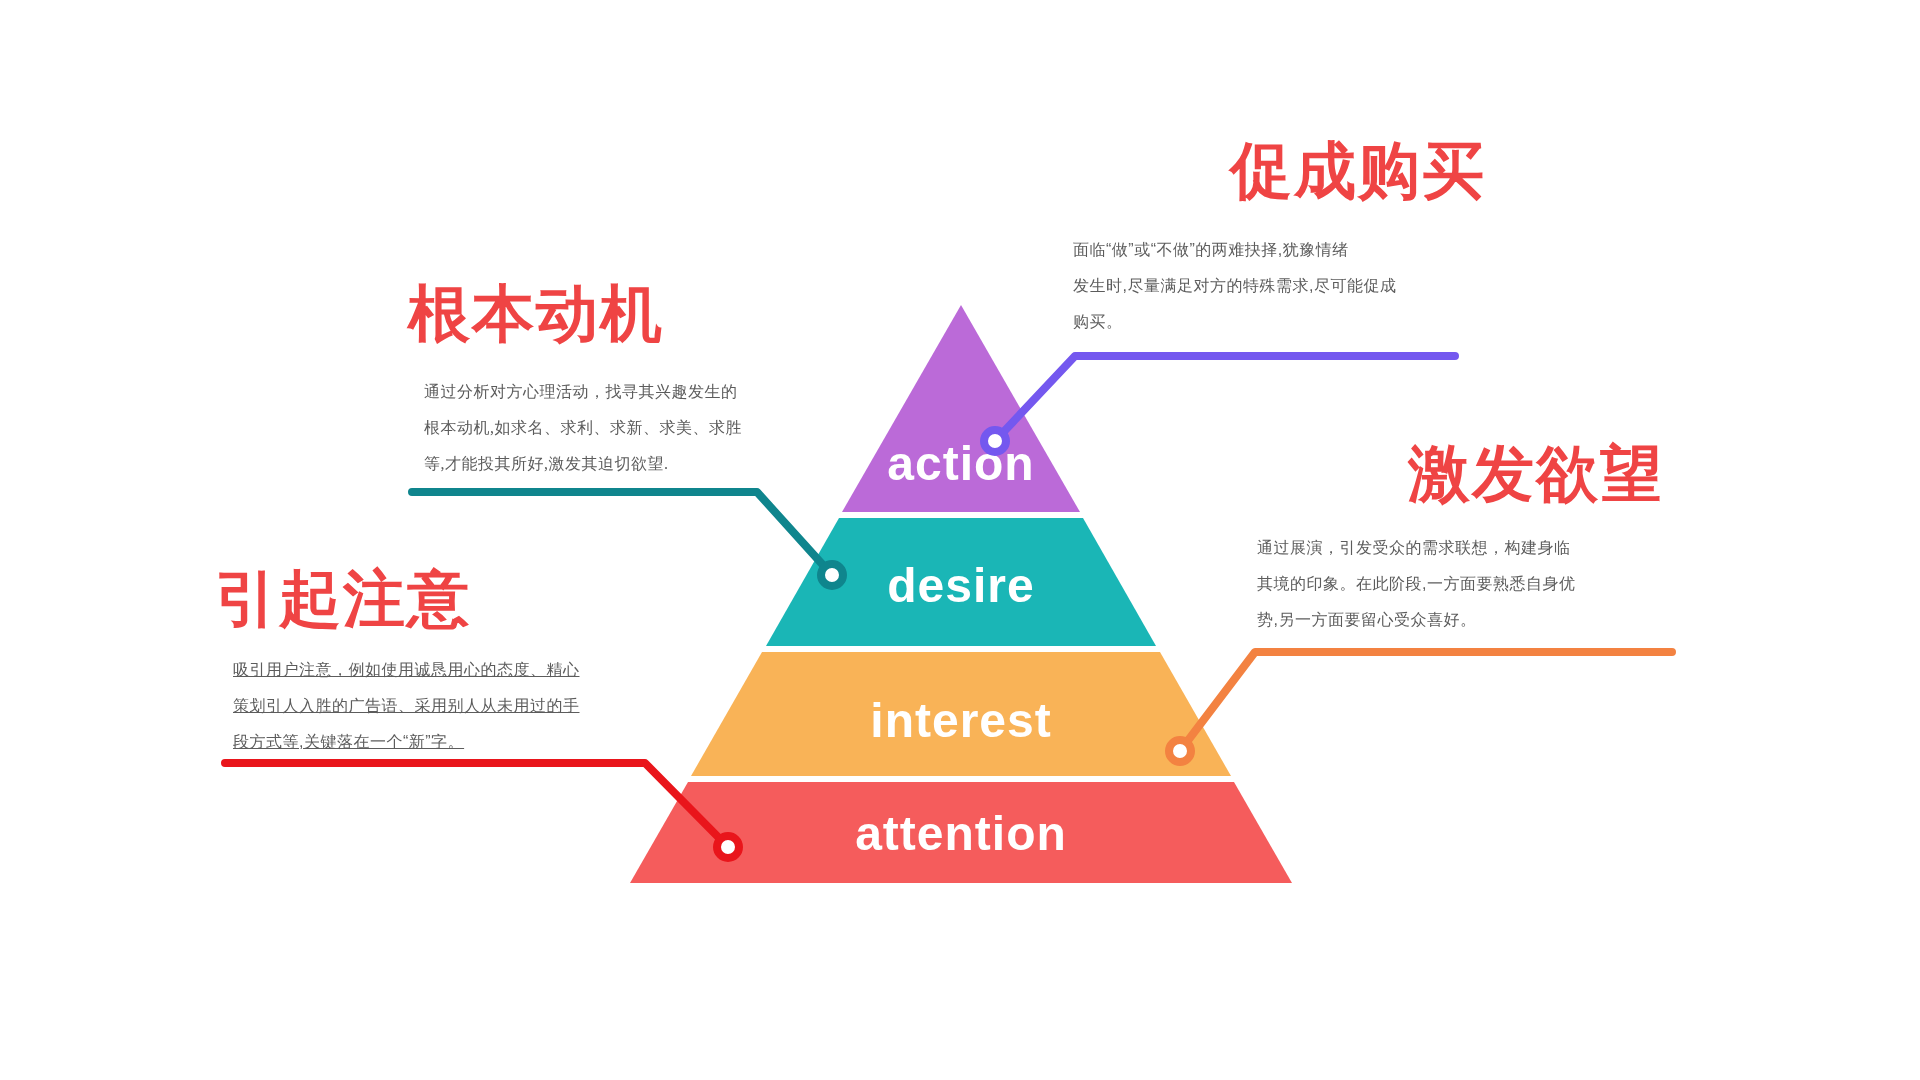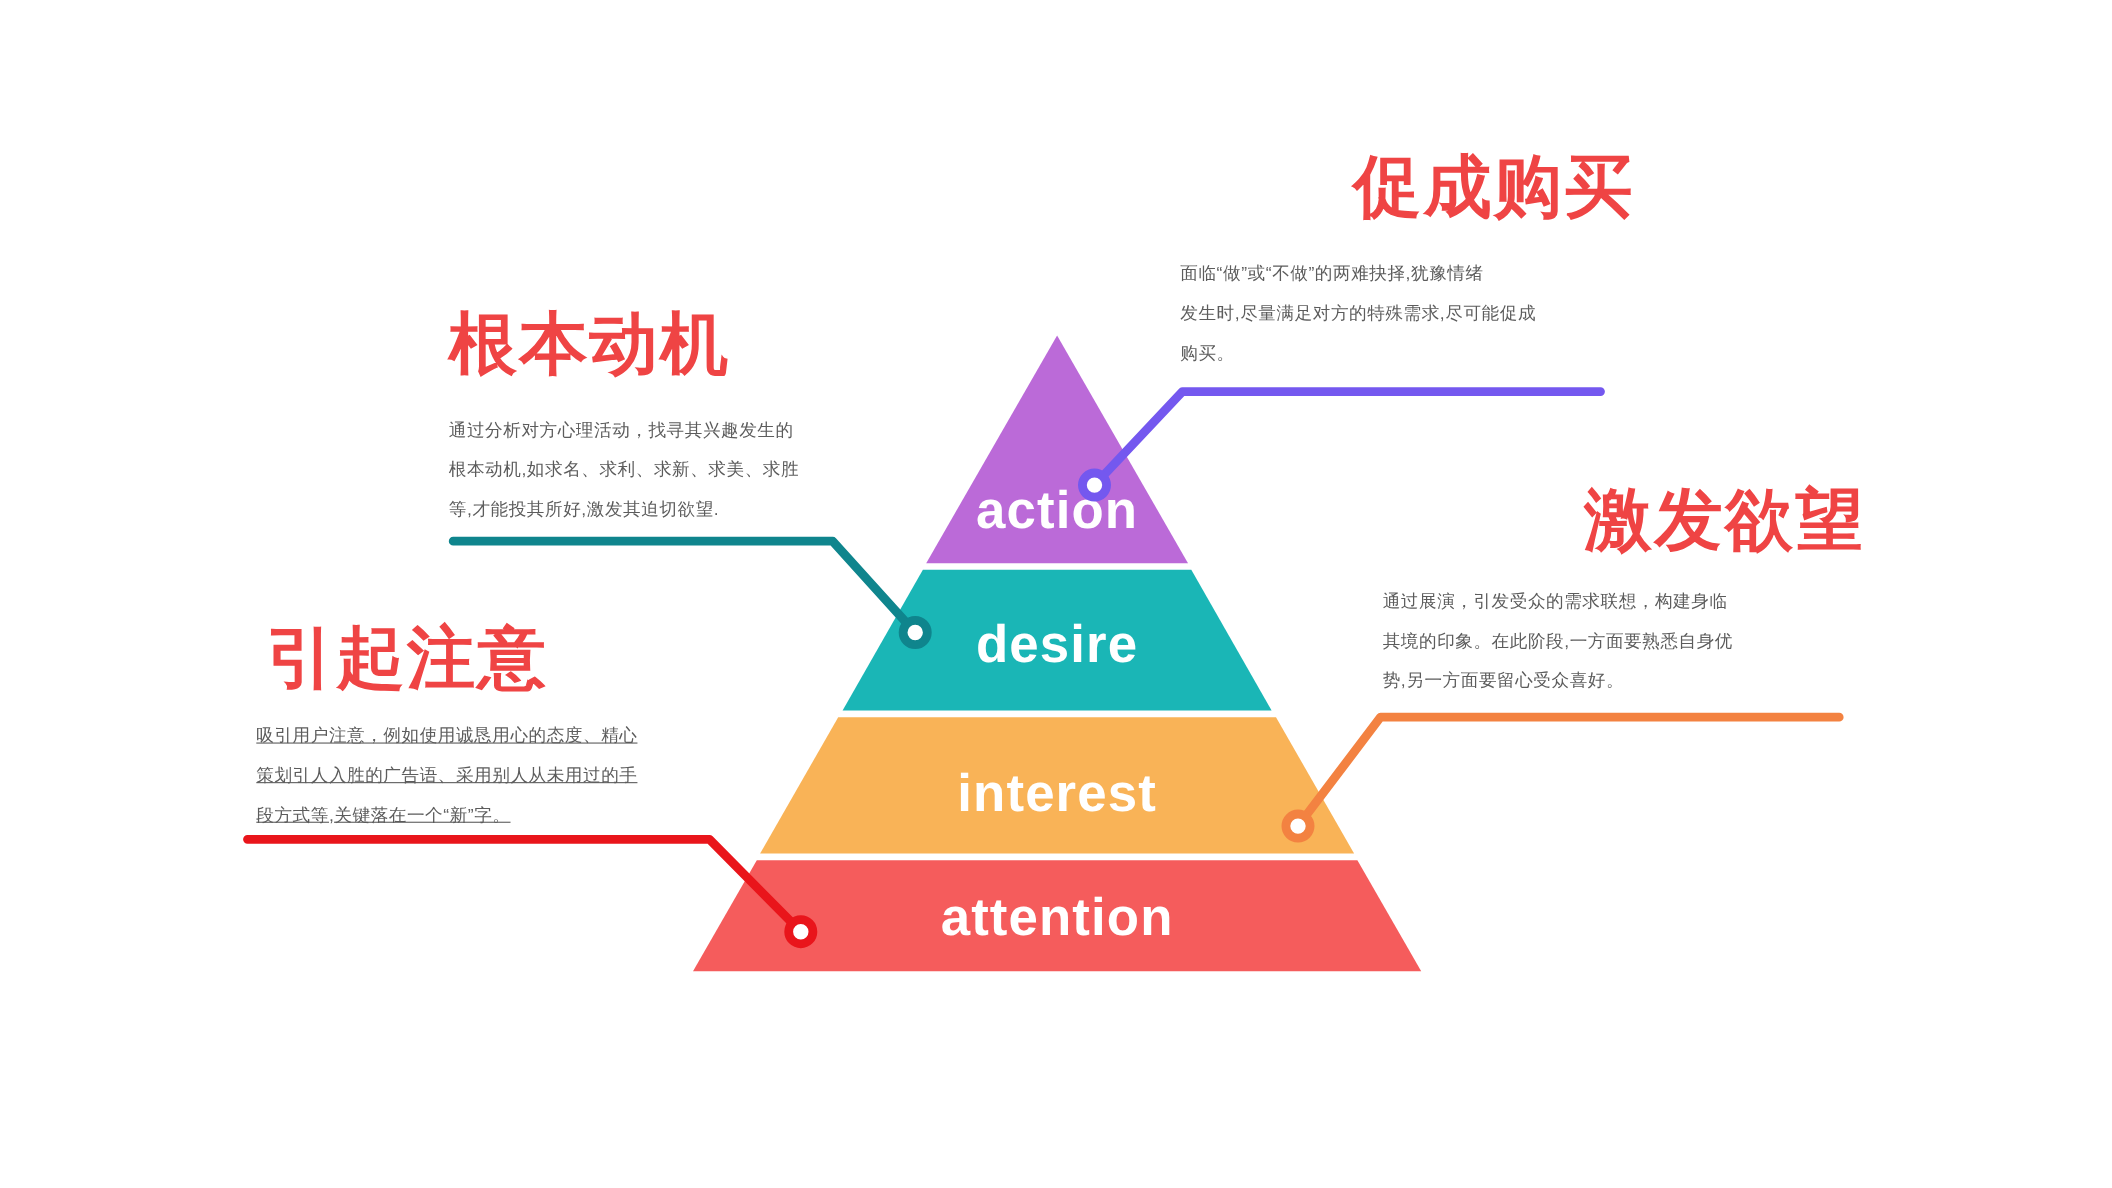--- a/index.html
+++ b/index.html
@@ -48,27 +48,27 @@
     <circle cx="728" cy="847" r="11" fill="#ffffff" stroke-width="8" stroke="#e9151b"></circle>
     <circle cx="1180" cy="751" r="11" fill="#ffffff" stroke-width="8" stroke="#f38241"></circle>
   </svg>
 
   <div class="annot-title" style="left:1230px;top:140px;">促成购买</div>
   <div class="annot-body" style="left:1073px;top:232px;width:480px;">面临“做”或“不做”的两难抉择,犹豫情绪
 发生时,尽量满足对方的特殊需求,尽可能促成
 购买。</div>
 
   <div class="annot-title" style="left:408px;top:283px;">根本动机</div>
-  <div class="annot-body" style="left:408px;top:374px;width:480px;">通过分析对方心理活动，找寻其兴趣发生的
+  <div class="annot-body" style="left:424px;top:374px;width:480px;font-family:Liberation Serif, serif;">通过分析对方心理活动，找寻其兴趣发生的
 根本动机,如求名、求利、求新、求美、求胜
 等,才能投其所好,激发其迫切欲望.</div>
 
-  <div class="annot-title" style="left:242px;top:568px;">引起注意</div>
+  <div class="annot-title" style="left:215px;top:568px;">引起注意</div>
   <div class="annot-body" style="left:233px;top:652px;width:500px;text-decoration:underline;">吸引用户注意，例如使用诚恳用心的态度、精心
 策划引人入胜的广告语、采用别人从未用过的手
 段方式等,关键落在一个“新”字。</div>
 
-  <div class="annot-title" style="left:1408px;top:443px;margin-left:32px;">激发欲望</div>
+  <div class="annot-title" style="left:1408px;top:443px;">激发欲望</div>
   <div class="annot-body" style="left:1257px;top:530px;width:460px;">通过展演，引发受众的需求联想，构建身临
 其境的印象。在此阶段,一方面要熟悉自身优
 势,另一方面要留心受众喜好。</div>
 
 </div>
 
 </body></html>

